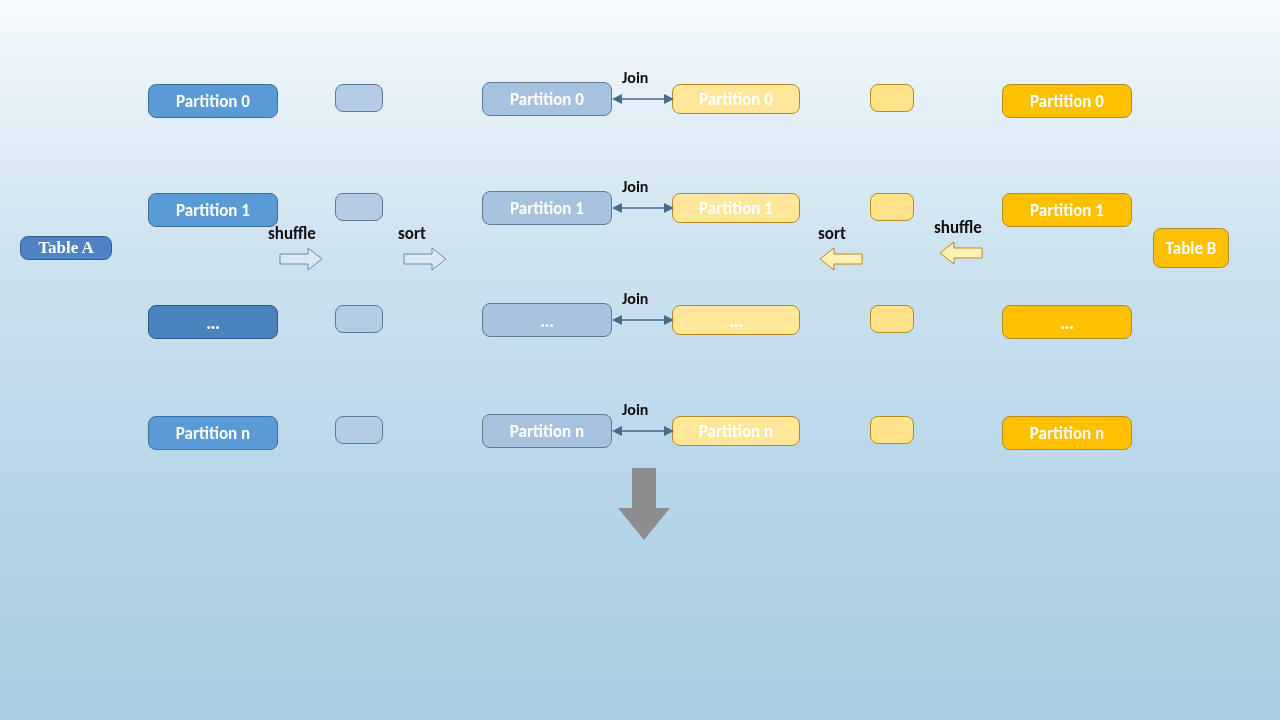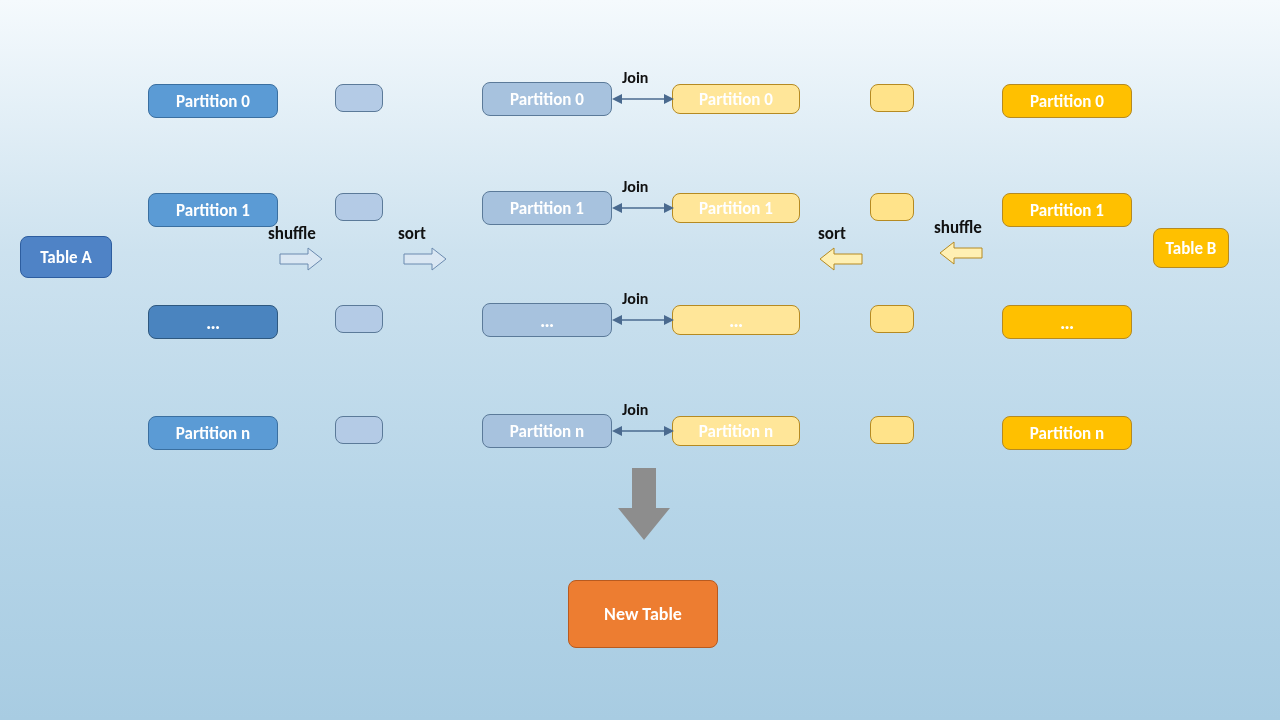--- a/index.html
+++ b/index.html
@@ -34,21 +34,21 @@
   .hArrow-blue path { fill:#dae7f3; stroke:#6b8aaf; stroke-width:1; }
   .hArrow-yel  path { fill:#fff0b3; stroke:#b58a22; stroke-width:1; }
   .joinArrow path { stroke:#4a6a8f; stroke-width:1.5; fill:none; }
   .joinArrow .head { fill:#4a6a8f; stroke:none; }
 </style>
 </head>
 <body>
 
 <div class="canvas">
 
-  <div class="box tableA" style="left:20px; top:236px; width:92px; height:42px;">Table A</div>
+  <div class="box tableA" style="left:20px; top:236px; width:92px; height:24px;font-family:Liberation Serif, serif;">Table A</div>
   <div class="box tableB" style="left:1153px; top:228px; width:76px; height:40px;">Table B</div>
 
   <div class="box blue-main" style="left:148px; top:84px; width:130px; height:34px;">Partition 0</div>
   <div class="box blue-small" style="left:335px; top:84px; width:48px; height:28px;"></div>
   <div class="box blue-sort" style="left:482px; top:82px; width:130px; height:34px;">Partition 0</div>
   <div class="box yel-light" style="left:672px; top:84px; width:128px; height:30px;">Partition 0</div>
   <div class="box yel-small" style="left:870px; top:84px; width:44px; height:28px;"></div>
   <div class="box yel-main" style="left:1002px; top:84px; width:130px; height:34px;">Partition 0</div>
   <div class="label label-join" style="left:622px; top:68px;">Join</div>
   <svg class="arrow joinArrow" style="left:610px; top:90px;" width="66" height="18">
@@ -111,15 +111,14 @@
   <svg class="arrow joinArrow" style="left:610px; top:422px;" width="66" height="18">
     <path d="M8,9 L58,9"></path>
     <path class="head" d="M2,9 L12,4 L12,14 Z"></path>
     <path class="head" d="M64,9 L54,4 L54,14 Z"></path>
   </svg>
 
   <svg class="arrow downArrow" style="left:614px; top:464px;" width="60" height="80">
     <path d="M18,4 L42,4 L42,44 L56,44 L30,76 L4,44 L18,44 Z"></path>
   </svg>
 
-  <div class="box orange" style="left:568px; top:580px; width:150px; height:68px;">New Table</div>
 
 </div>
 
 </body></html>

